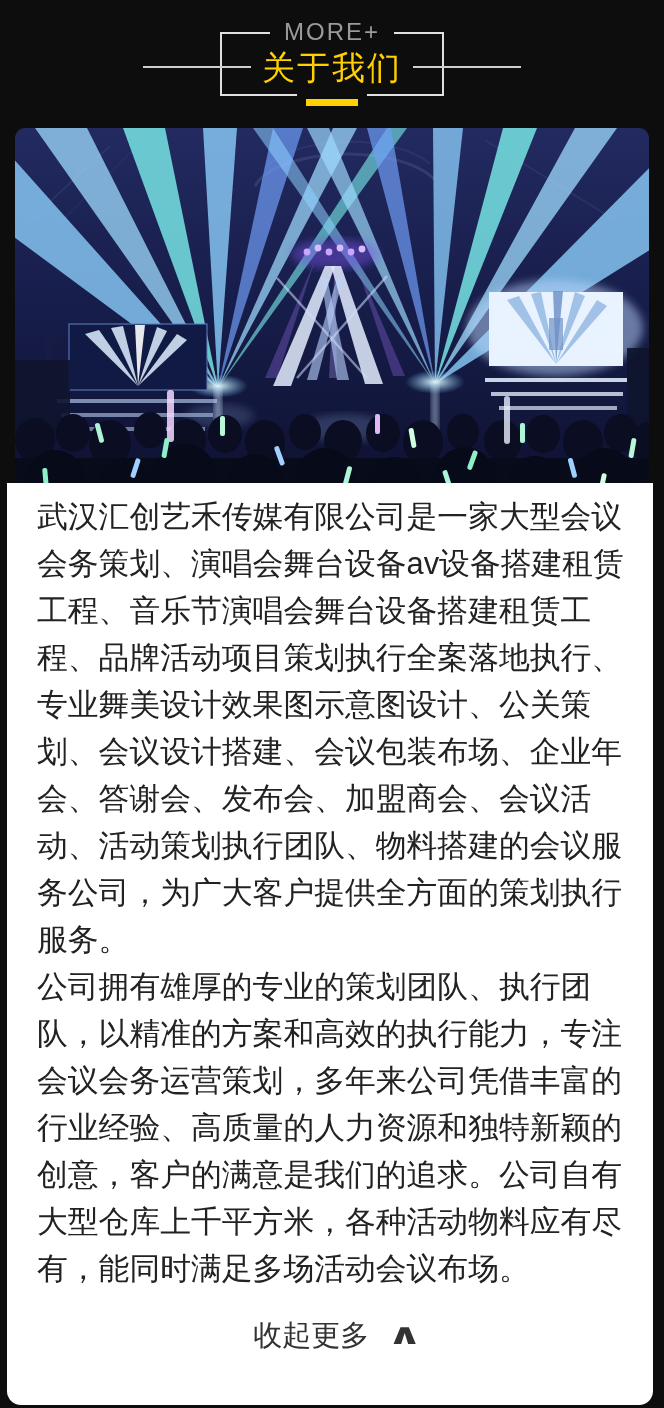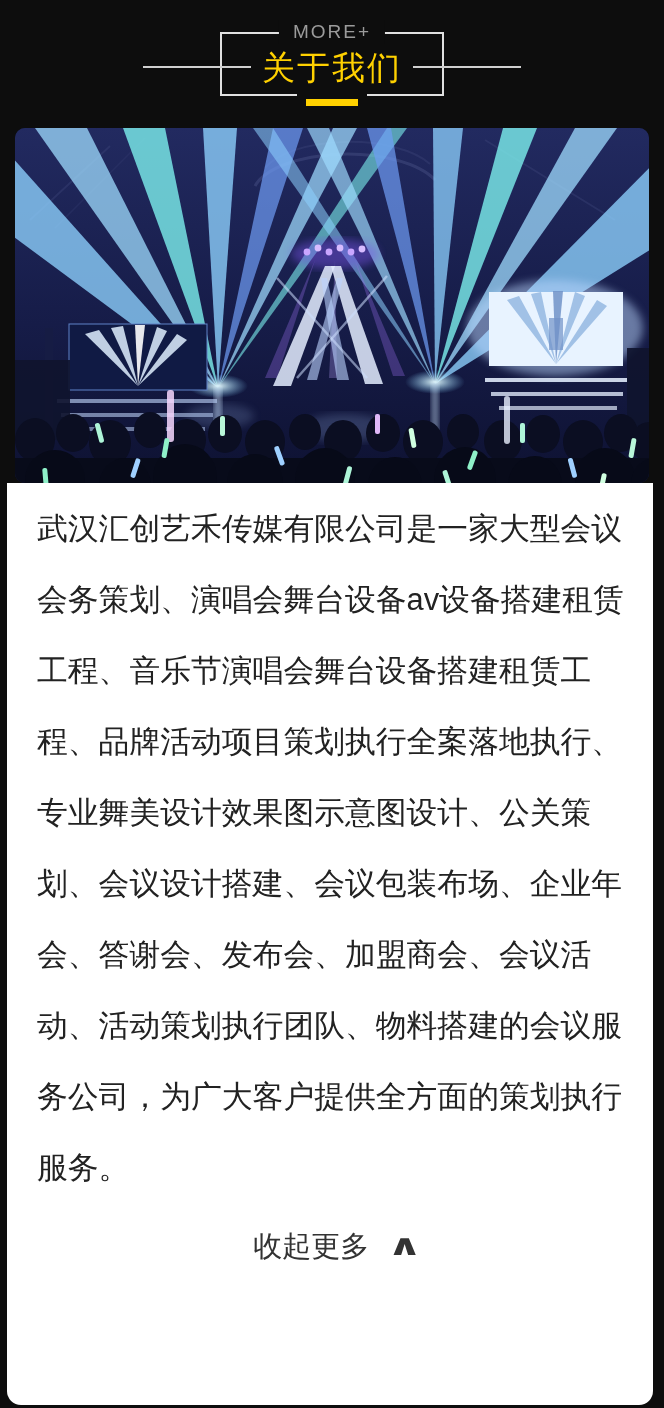--- a/index.html
+++ b/index.html
@@ -21,21 +21,21 @@
   
   .header{position:relative;height:128px;}
   .title-frame{
     position:absolute;top:32px;left:50%;transform:translateX(-50%);
     width:224px;height:64px;border:2px solid var(--frame-border);
     box-sizing:border-box;
   }
   .more-label{
     position:absolute;top:20px;left:50%;transform:translateX(-50%);
     background:var(--page-bg);padding:0 14px;
-    color:var(--more-gray);font-size:19px;line-height:24px;letter-spacing:2px;
+    color:var(--more-gray);font-size:24px;line-height:24px;letter-spacing:2px;
     white-space:nowrap;z-index:2;
   }
   .about-title{
     position:absolute;top:50px;left:50%;transform:translateX(-50%);
     color:var(--accent-yellow);font-size:33px;font-weight:400;
     line-height:36px;letter-spacing:2px;white-space:nowrap;z-index:2;
   }
   .mid-line{position:absolute;top:66px;height:2px;background:#cfcfcf;}
   .mid-line.left{left:143px;width:108px;}
   .mid-line.right{left:413px;width:108px;}
@@ -54,21 +54,21 @@
   }
   .photo-wrap svg{display:block;}
   
   .card{
     margin-left:7px;width:646px;height:922px;
     background:var(--card-bg);border-radius:0 0 14px 14px;
     padding:10px 20px 0 30px;box-sizing:border-box;
   }
   .about p{
     width:596px;margin:0;
-    font-size:30.8px;line-height:71px;color:var(--body-text);
+    font-size:30.8px;line-height:47px;color:var(--body-text);
     line-break:strict;overflow-wrap:break-word;
   }
   .collapse-btn{
     margin-top:16px;width:596px;border:none;background:none;
     text-align:center;font-size:29px;color:var(--button-text);
     font-family:inherit;cursor:pointer;padding:8px 0;
   }
   .chevron{
     display:inline-block;margin-left:16px;font-weight:700;
     transform:scaleX(1.5) translateY(-1px);
@@ -274,20 +274,21 @@
         <g transform="rotate(18 120 340)">
             <rect x="118" y="330" width="5" height="20" rx="2" fill="#9fd0ff"></rect>
           </g>
       </g>
     </svg>
   </div>
 
   <div class="card">
     <div class="about">
       <p>武汉汇创艺禾传媒有限公司是一家大型会议会务策划、演唱会舞台设备av设备搭建租赁工程、音乐节演唱会舞台设备搭建租赁工程、品牌活动项目策划执行全案落地执行、专业舞美设计效果图示意图设计、公关策划、会议设计搭建、会议包装布场、企业年会、答谢会、发布会、加盟商会、会议活动、活动策划执行团队、物料搭建的会议服务公司，为广大客户提供全方面的策划执行服务。</p>
+      <p>公司拥有雄厚的专业的策划团队、执行团队，以精准的方案和高效的执行能力，专注会议会务运营策划，多年来公司凭借丰富的行业经验、高质量的人力资源和独特新颖的创意，客户的满意是我们的追求。公司自有大型仓库上千平方米，各种活动物料应有尽有，能同时满足多场活动会议布场。</p>
     </div>
     <button class="collapse-btn">
       <span>收起更多</span>
       <span class="chevron">∧</span>
     </button>
   </div>
 
 </div>
 
 </body></html>

